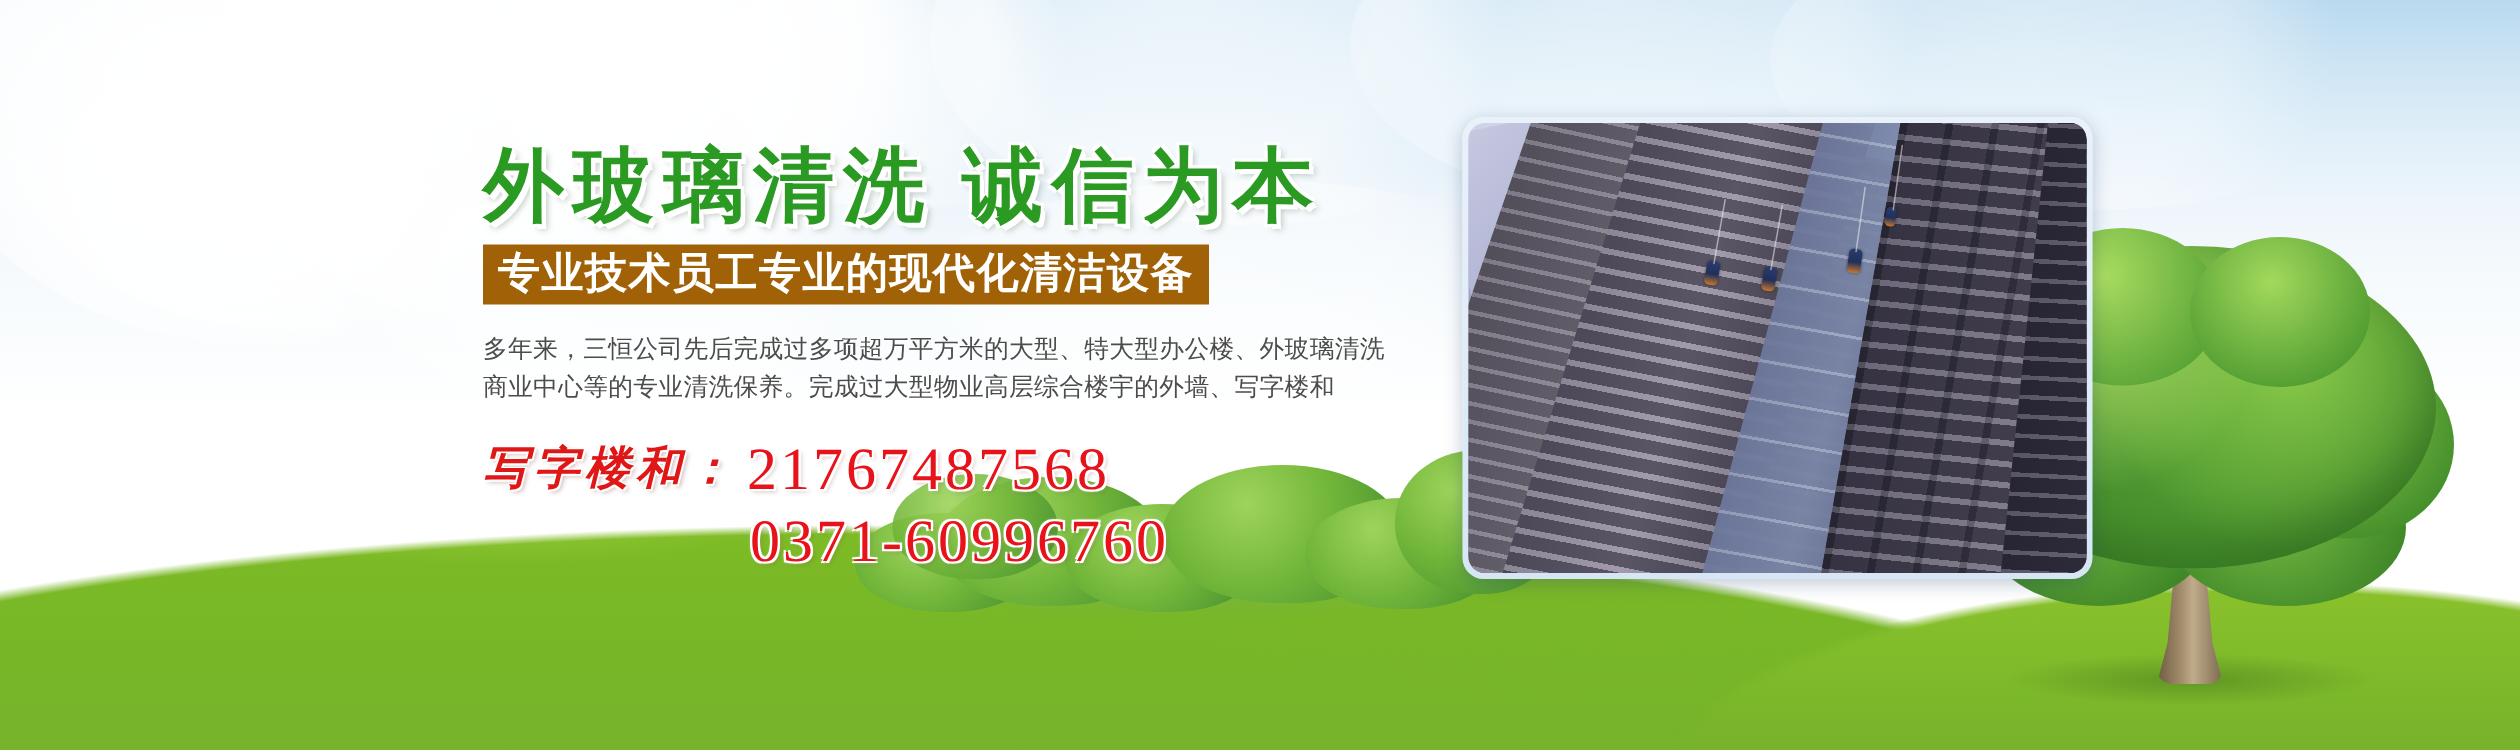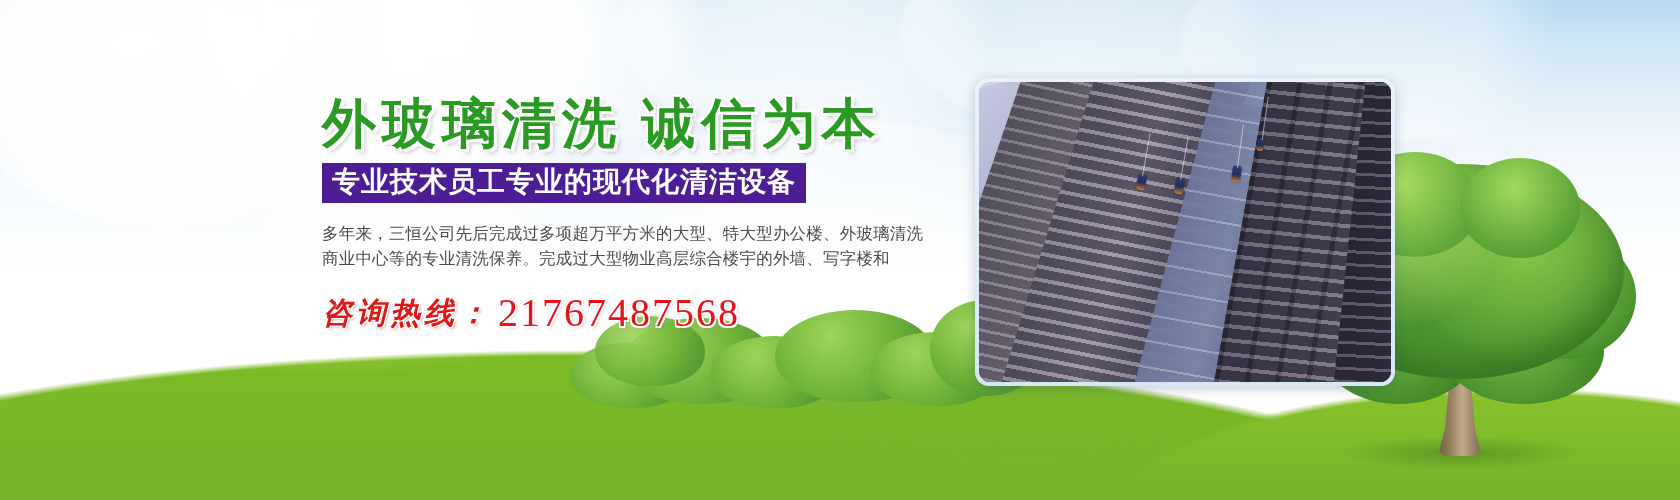--- a/index.html
+++ b/index.html
@@ -293,21 +293,21 @@
       -2px -2px 0 #ffffff,
        2px -2px 0 #ffffff,
       -2px  2px 0 #ffffff,
        2px  2px 0 #ffffff,
        3px  3px 0 #ffffff,
        4px  4px 4px rgba(120,140,120,0.45);
   }
 
   .subtitle-bar {
     display: inline-block;
-    background: #4c1d95;
+    background: #a16207;
     color: #ffffff;
     font-size: 28px;
     font-weight: bold;
     letter-spacing: 1px;
     padding: 4px 10px 6px 10px;
     line-height: 1.1;
     white-space: nowrap;
     margin-bottom: 18px;
   }
 
@@ -426,18 +426,21 @@
     <h1 class="headline">外玻璃清洗  诚信为本</h1>
 
     <div class="subtitle-bar">专业技术员工专业的现代化清洁设备</div>
 
     <p class="paragraph">
       <span class="pline">多年来，三恒公司先后完成过多项超万平方米的大型、特大型办公楼、外玻璃清洗</span>
       <span class="pline">商业中心等的专业清洗保养。完成过大型物业高层综合楼宇的外墙、写字楼和</span>
     </p>
 
     <div class="hotline">
-      <span class="hotline-label">咨询热线：</span><span class="hotline-number">21767487568</span>
+      <span class="hotline-label">写字楼和：</span><span class="hotline-number">21767487568</span>
     </div>
 
+    <div class="hotline-secondary">
+      <span class="hotline-number">0371-60996760</span>
+    </div>
 
   </div>
 </div>
 
 </body></html>

